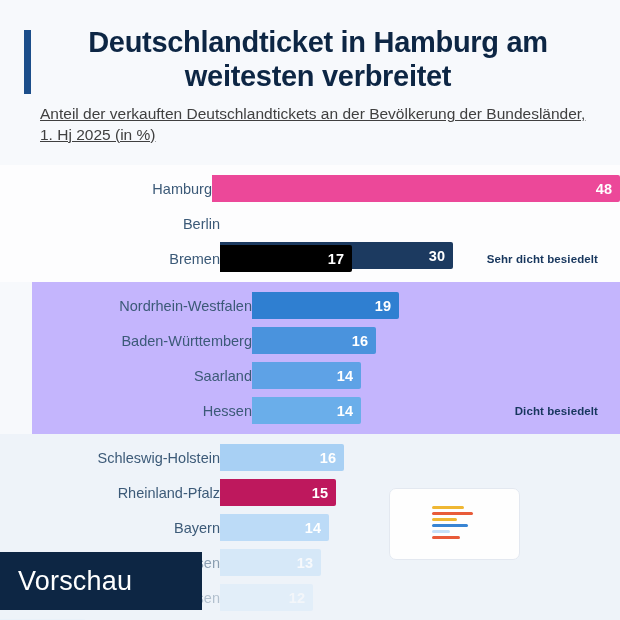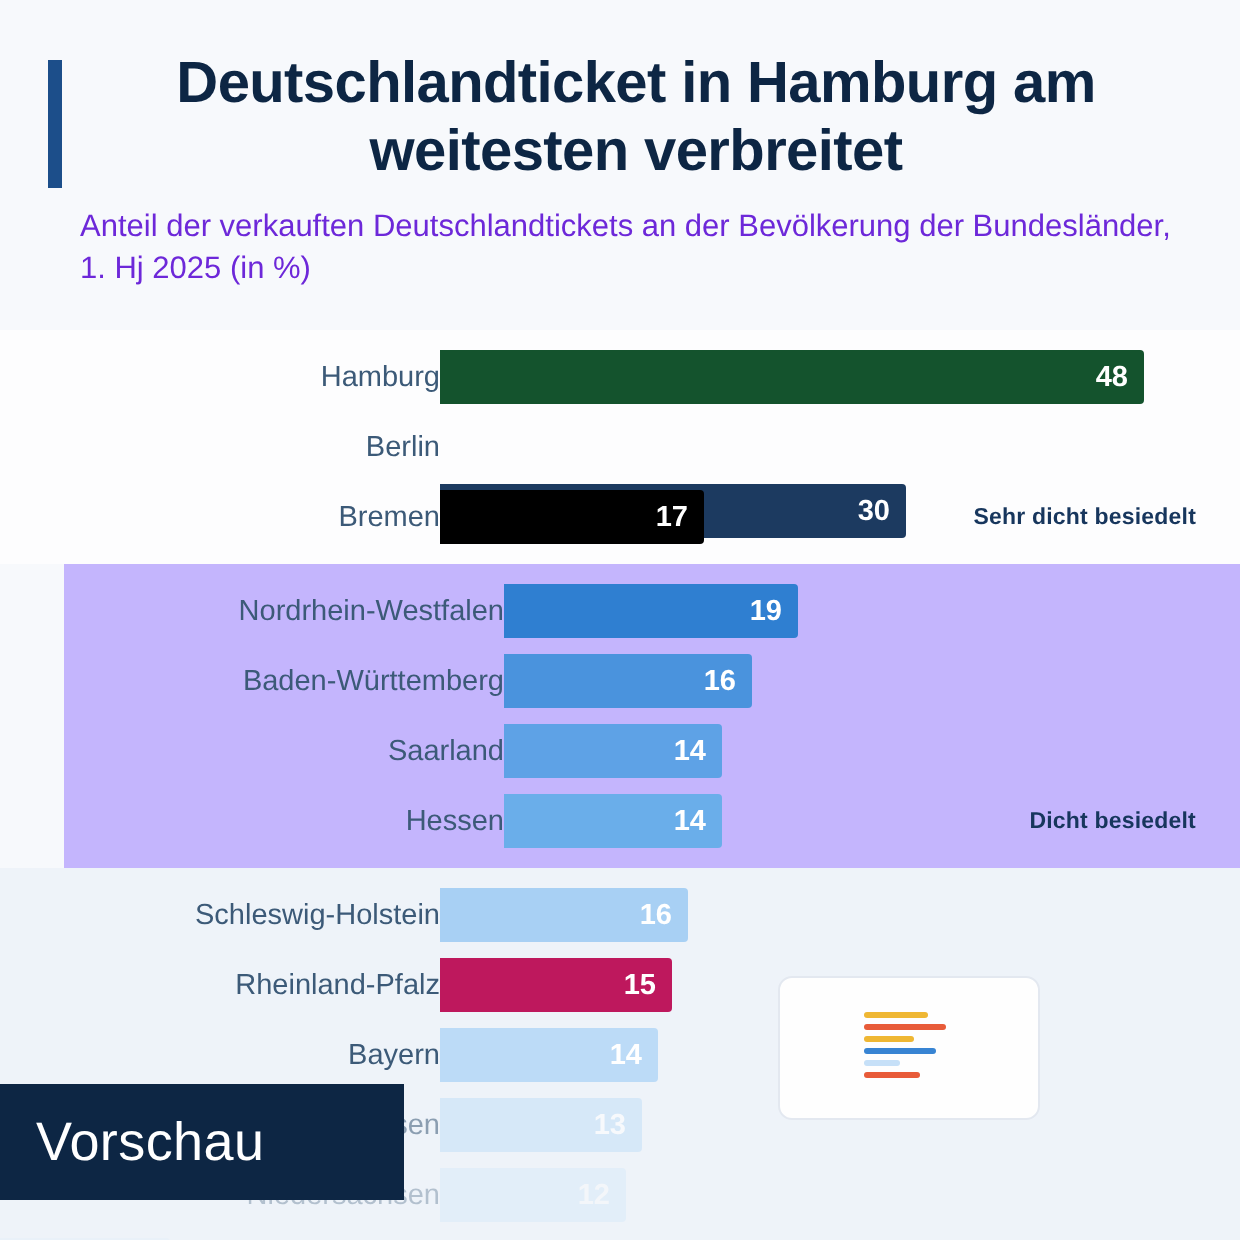--- a/index.html
+++ b/index.html
@@ -31,21 +31,22 @@
     line-height: 1.16;
     font-weight: bold;
     color: #0d2644;
     letter-spacing: -0.3px;
     text-align: center;
   }
   .subtitle {
     margin-top: 11px;
     font-size: 15.5px;
     line-height: 1.32;
-    color: #6d28d9;
+    color: #404040;
+    text-decoration: underline;
   }
 
   
   .chart {
     position: relative;
     margin-top: 14px;
   }
   .group {
     position: relative;
     padding: 6px 0 6px 0;
@@ -127,21 +128,21 @@
     left: 352px; top: 432px;
     width: 190px; height: 190px;
     border-radius: 50%;
     background: #edf2fa;
     opacity: 0.8;
   }
 
   
   .preview {
     position: absolute;
-    left: 0; bottom: 20px;
+    left: 0; bottom: 10px;
     width: 202px; height: 58px;
     background: #0d2644;
     display: flex;
     align-items: center;
     padding-left: 18px;
   }
   .preview span {
     color: #ffffff;
     font-size: 27px;
     letter-spacing: 0.2px;
@@ -158,21 +159,21 @@
     <div class="accent-bar"></div>
     <div class="title">Deutschlandticket in Hamburg am weitesten verbreitet</div>
     <div class="subtitle">Anteil der verkauften Deutschlandtickets an der Bevölkerung der Bundesländer, 1. Hj 2025 (in %)</div>
   </div>
 
   <div class="chart">
     <div class="group g1">
         <div class="row">
           <div class="label">Hamburg</div>
           <div class="barwrap">
-            <div class="bar" style="width: 352px; background: #14532d; text-decoration: underline;">
+            <div class="bar" style="width: 408px; background: #ec4899; text-decoration: underline;">
               <span class="val">48</span>
             </div>
           </div>
         </div>
         <div class="row">
           <div class="label">Berlin</div>
           <div class="barwrap">
             <div class="bar" style="width: 233px; background: rgb(28, 58, 96); margin-top: 32px;">
               <span class="val">30</span>
             </div>

